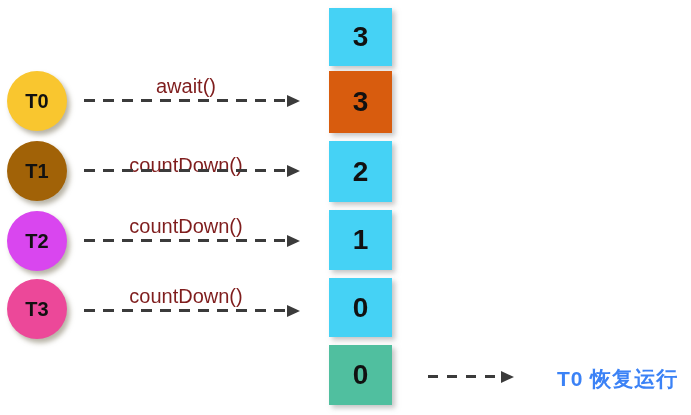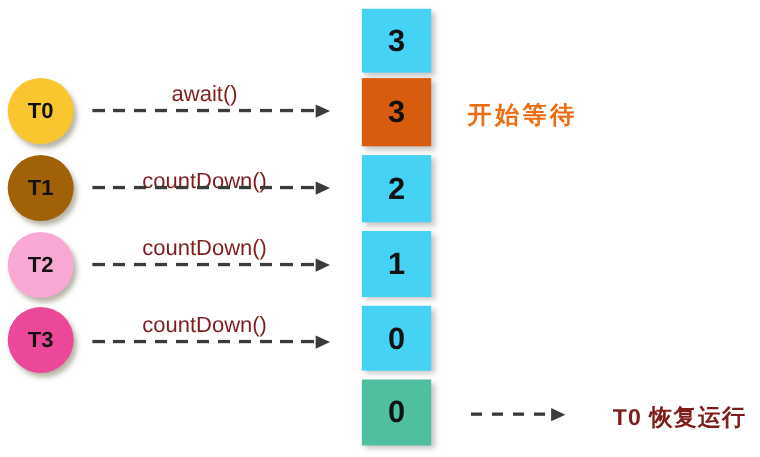--- a/index.html
+++ b/index.html
@@ -119,21 +119,21 @@
 <body>
 
 <div class="canvas">
 
   <div class="thread t0" style="background-color: rgb(249, 198, 47);">
     <span>T0</span>
   </div>
   <div class="thread t1" style="background-color: #a16207;">
     <span>T1</span>
   </div>
-  <div class="thread t2" style="background-color: #f9a8d4;">
+  <div class="thread t2" style="background-color: #d946ef;">
     <span>T2</span>
   </div>
   <div class="thread t3" style="background-color: #ec4899;">
     <span>T3</span>
   </div>
 
   <div class="arrow-row r0">
     <span class="call-label">await()</span>
     <div class="dash-line"></div>
     <div class="arrow-head"></div>
@@ -154,22 +154,21 @@
     <div class="arrow-head"></div>
   </div>
 
   <div class="latch-box b0" style="background-color: rgb(69, 210, 245);">3</div>
   <div class="latch-box b1" style="background-color: rgb(216, 92, 14);">3</div>
   <div class="latch-box b2" style="background-color: rgb(69, 210, 245);">2</div>
   <div class="latch-box b3" style="background-color: rgb(69, 210, 245);">1</div>
   <div class="latch-box b4" style="background-color: rgb(69, 210, 245);">0</div>
   <div class="latch-box b5" style="background-color: rgb(80, 191, 159);">0</div>
 
-  <div class="annotation start-wait" style="color: rgb(237, 108, 15);">开始等待</div>
 
   <div class="arrow-row resume-arrow">
     <div class="dash-line"></div>
     <div class="arrow-head"></div>
   </div>
 
-  <div class="annotation resume" style="color: #7f1d1d;">T0 恢复运行</div>
+  <div class="annotation resume" style="color: #3b82f6;">T0 恢复运行</div>
 
 </div>
 
 </body></html>

